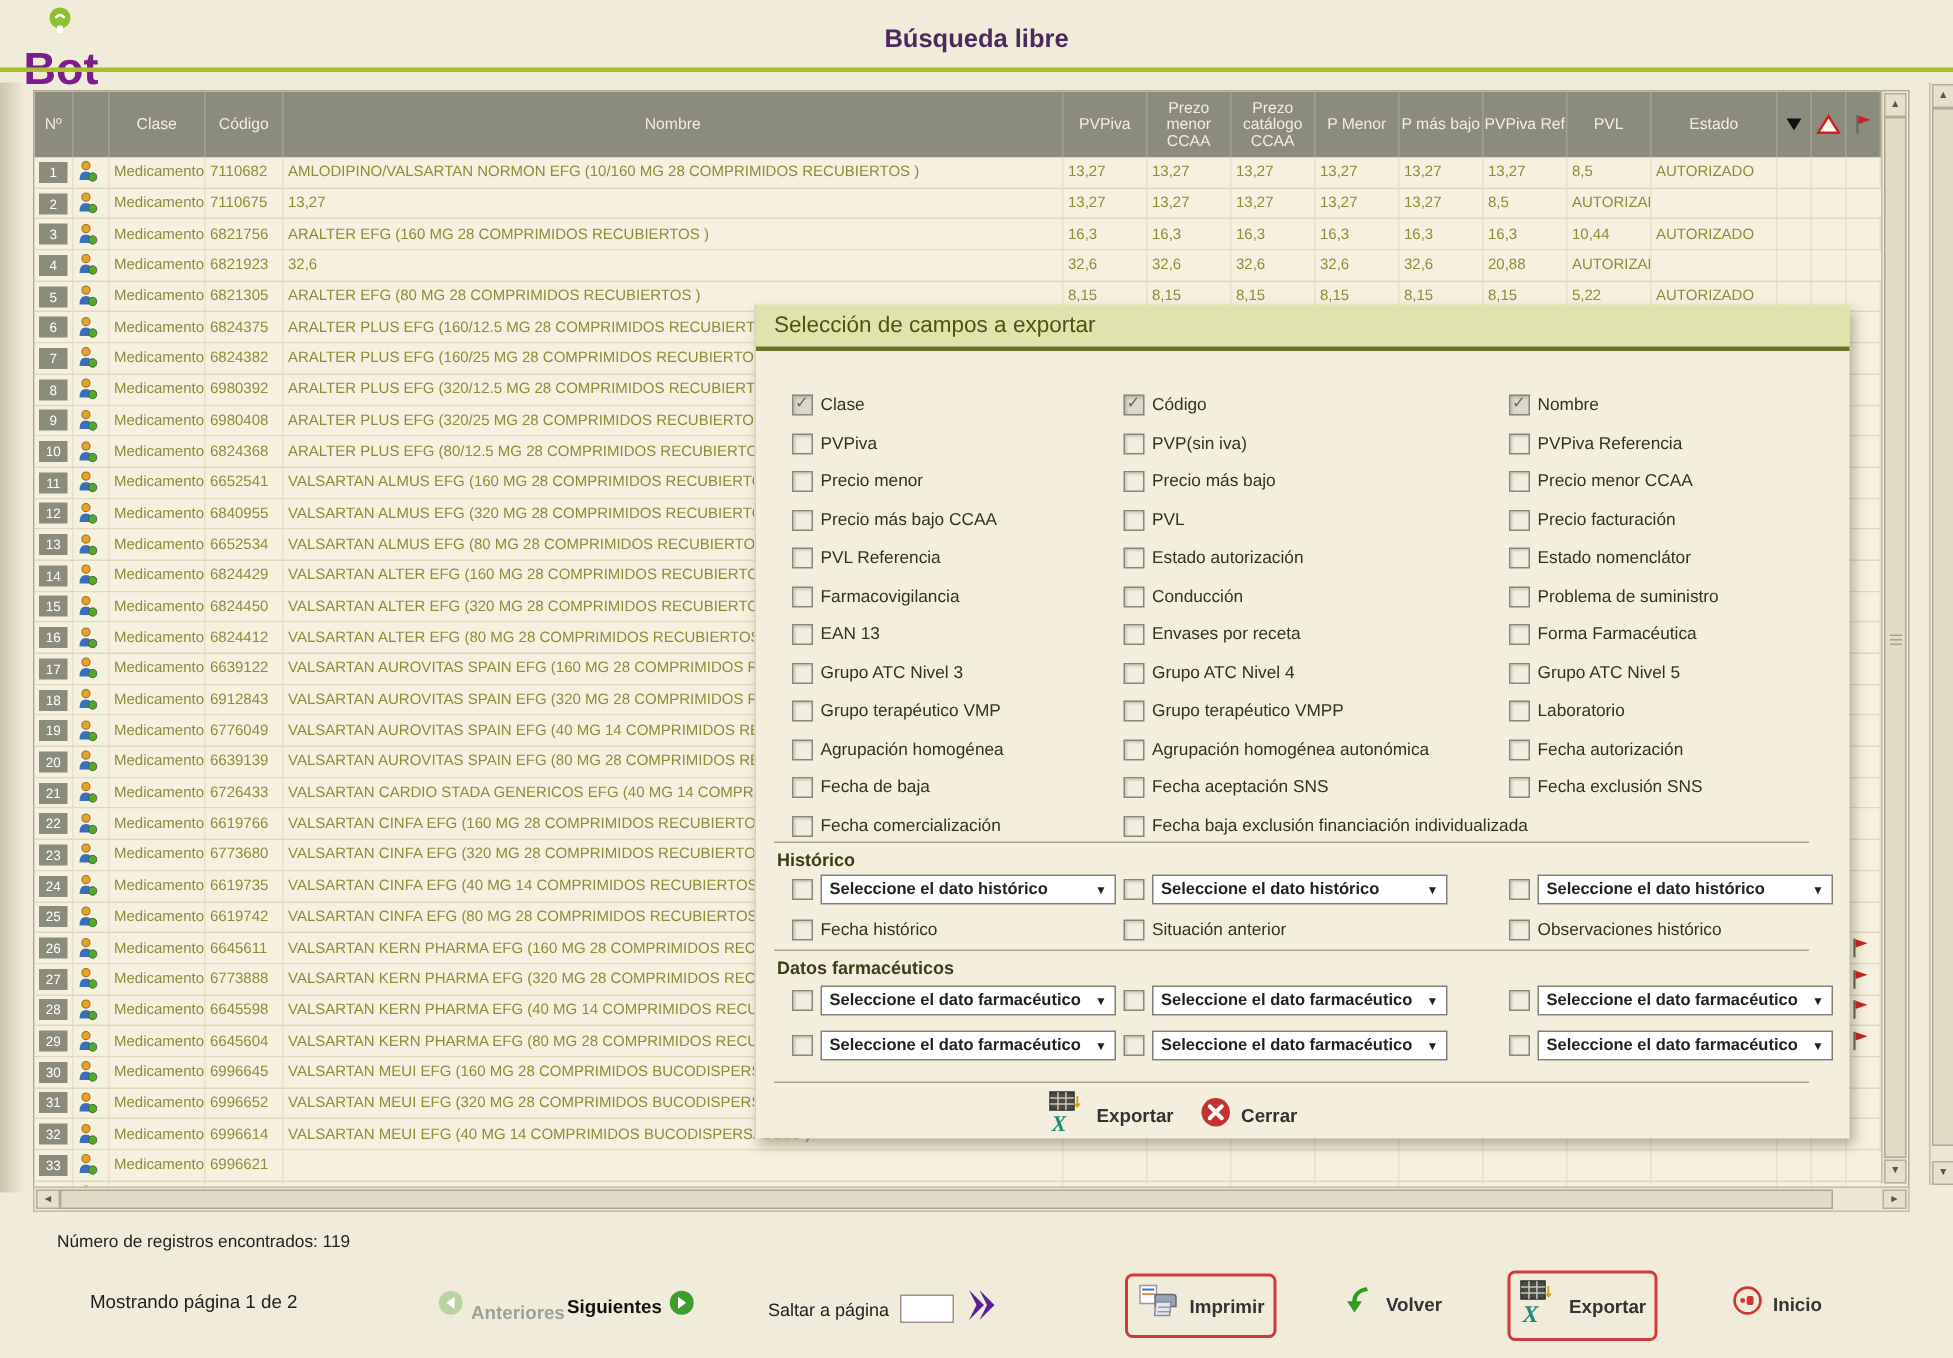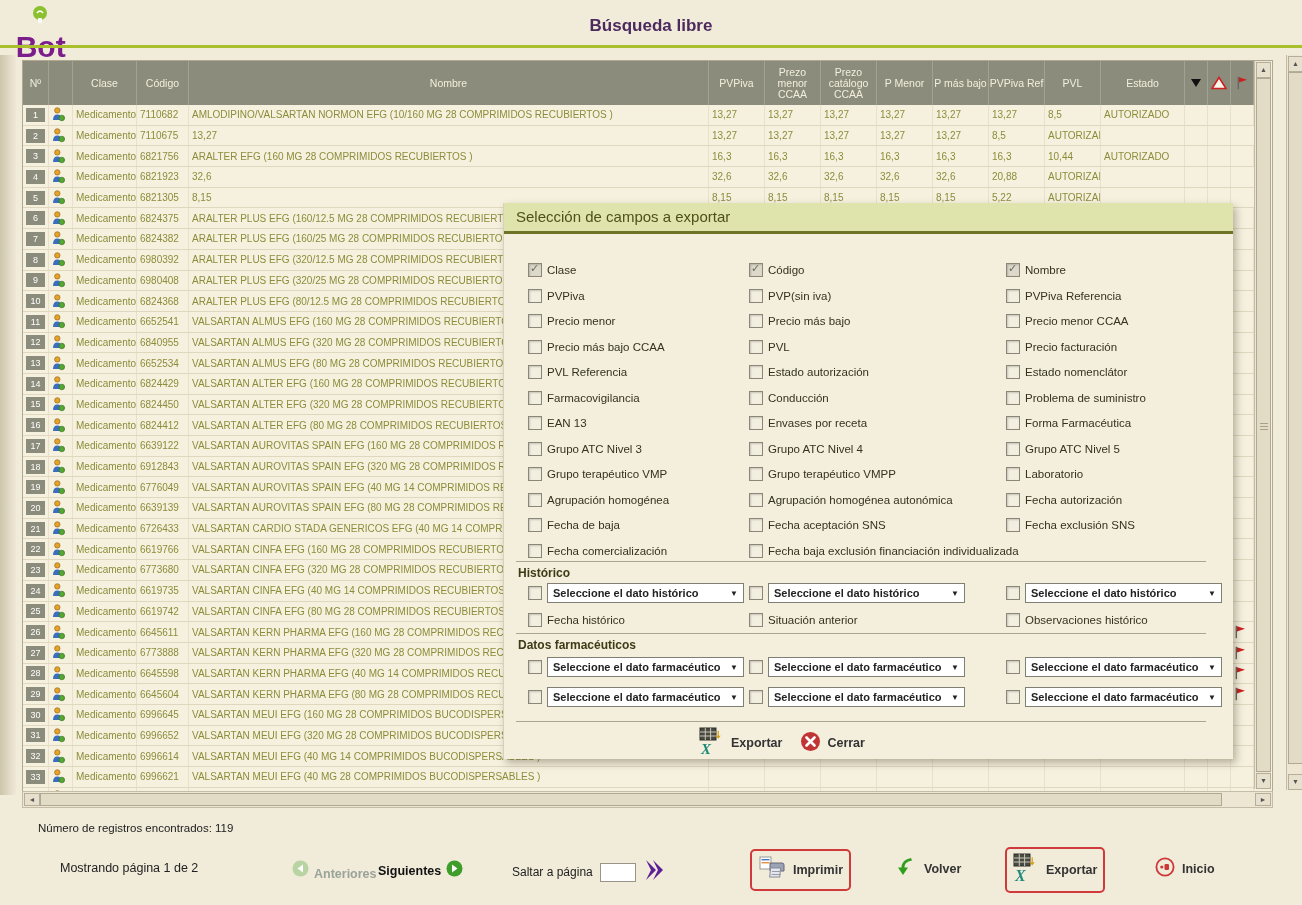--- a/index.html
+++ b/index.html
@@ -238,20 +238,21 @@
           </div>
           <div class="c">
             <svg width="13" height="15" viewBox="0 0 13 15">
               <circle cx="5.3" cy="3.4" r="2.7" fill="#e6a32a" stroke="#8a5c10" stroke-width="0.6"></circle>
               <path d="M1 13 Q1 7.4 5.3 7.4 Q9.6 7.4 9.6 13 Z" fill="#3a6fc0"></path>
               <circle cx="9.8" cy="11" r="2.8" fill="#55a632" stroke="#2e6e12" stroke-width="0.6"></circle>
             </svg>
           </div>
           <div class="c">Medicamento</div>
           <div class="c">6821305</div>
+          <div class="c">ARALTER EFG (80 MG 28 COMPRIMIDOS RECUBIERTOS )</div>
           <div class="c">8,15</div>
           <div class="c">8,15</div>
           <div class="c">8,15</div>
           <div class="c">8,15</div>
           <div class="c">8,15</div>
           <div class="c">8,15</div>
           <div class="c">5,22</div>
           <div class="c">AUTORIZADO</div>
           <div class="c"></div>
           <div class="c"></div>
@@ -985,21 +986,20 @@
           </div>
           <div class="c">
             <svg width="13" height="15" viewBox="0 0 13 15">
               <circle cx="5.3" cy="3.4" r="2.7" fill="#e6a32a" stroke="#8a5c10" stroke-width="0.6"></circle>
               <path d="M1 13 Q1 7.4 5.3 7.4 Q9.6 7.4 9.6 13 Z" fill="#3a6fc0"></path>
               <circle cx="9.8" cy="11" r="2.8" fill="#55a632" stroke="#2e6e12" stroke-width="0.6"></circle>
             </svg>
           </div>
           <div class="c">Medicamento</div>
           <div class="c">6996621</div>
-          <div class="c">VALSARTAN MEUI EFG (40 MG 28 COMPRIMIDOS BUCODISPERSABLES )</div>
           <div class="c"></div>
           <div class="c"></div>
           <div class="c"></div>
           <div class="c"></div>
           <div class="c"></div>
           <div class="c"></div>
           <div class="c"></div>
           <div class="c"></div>
           <div class="c"></div>
           <div class="c"></div>

